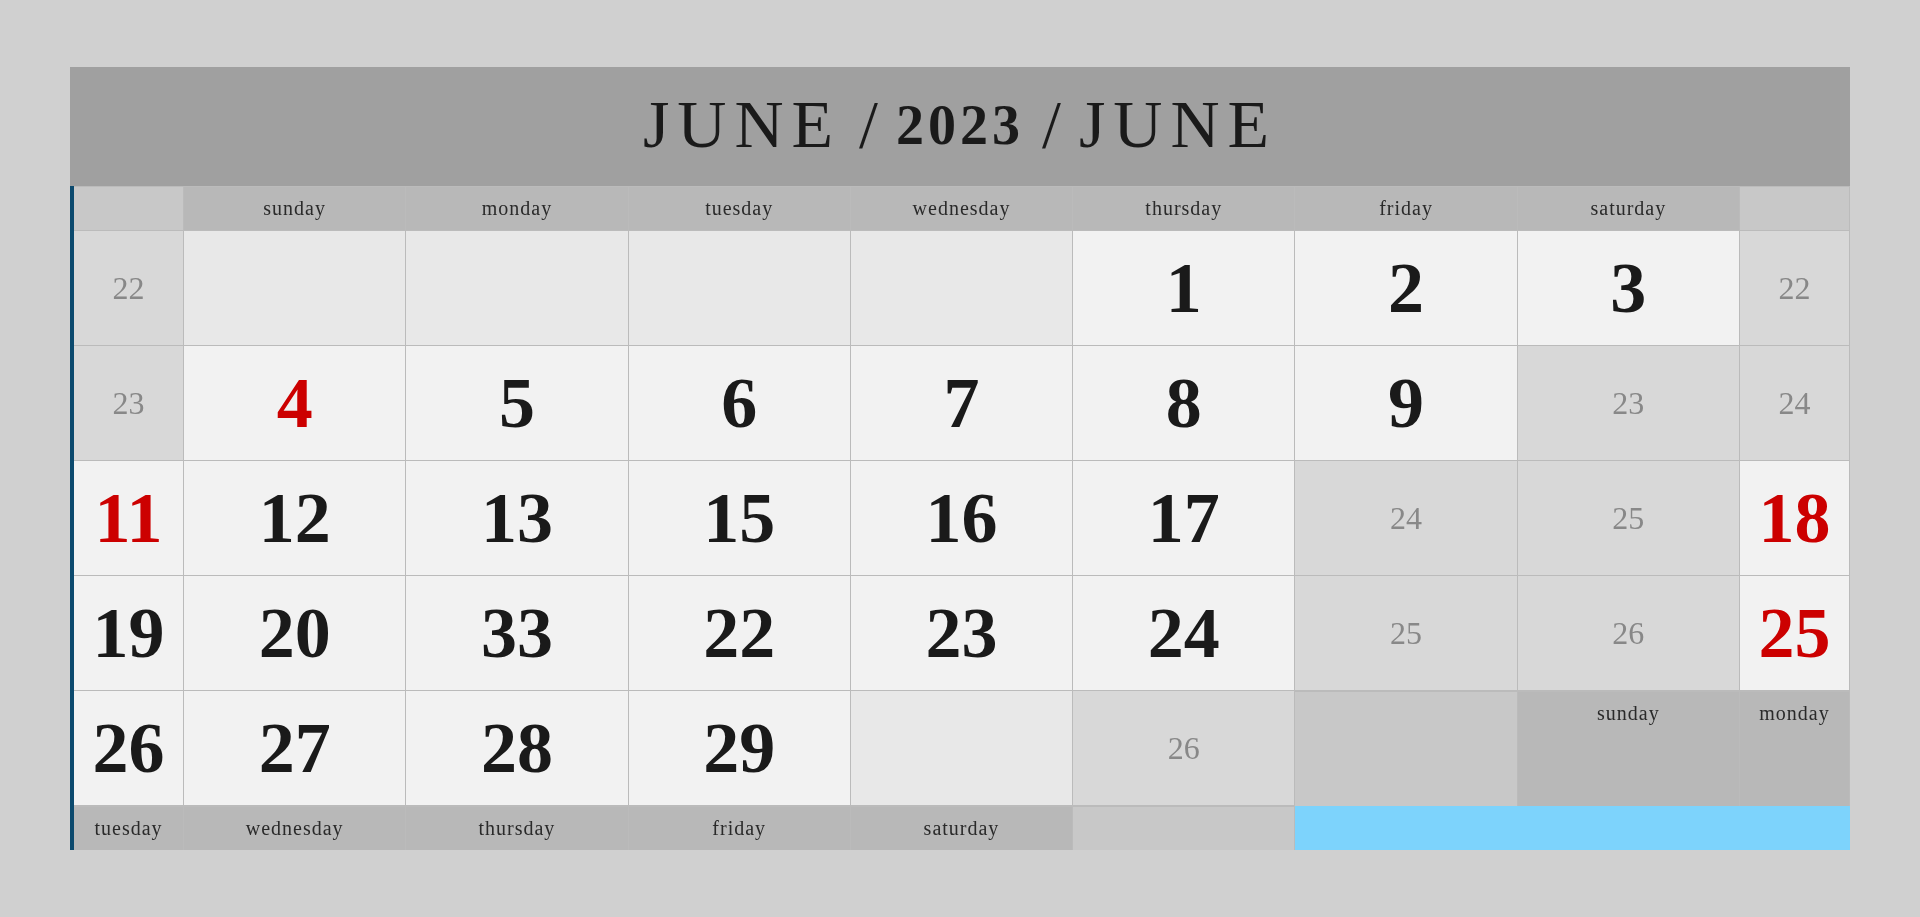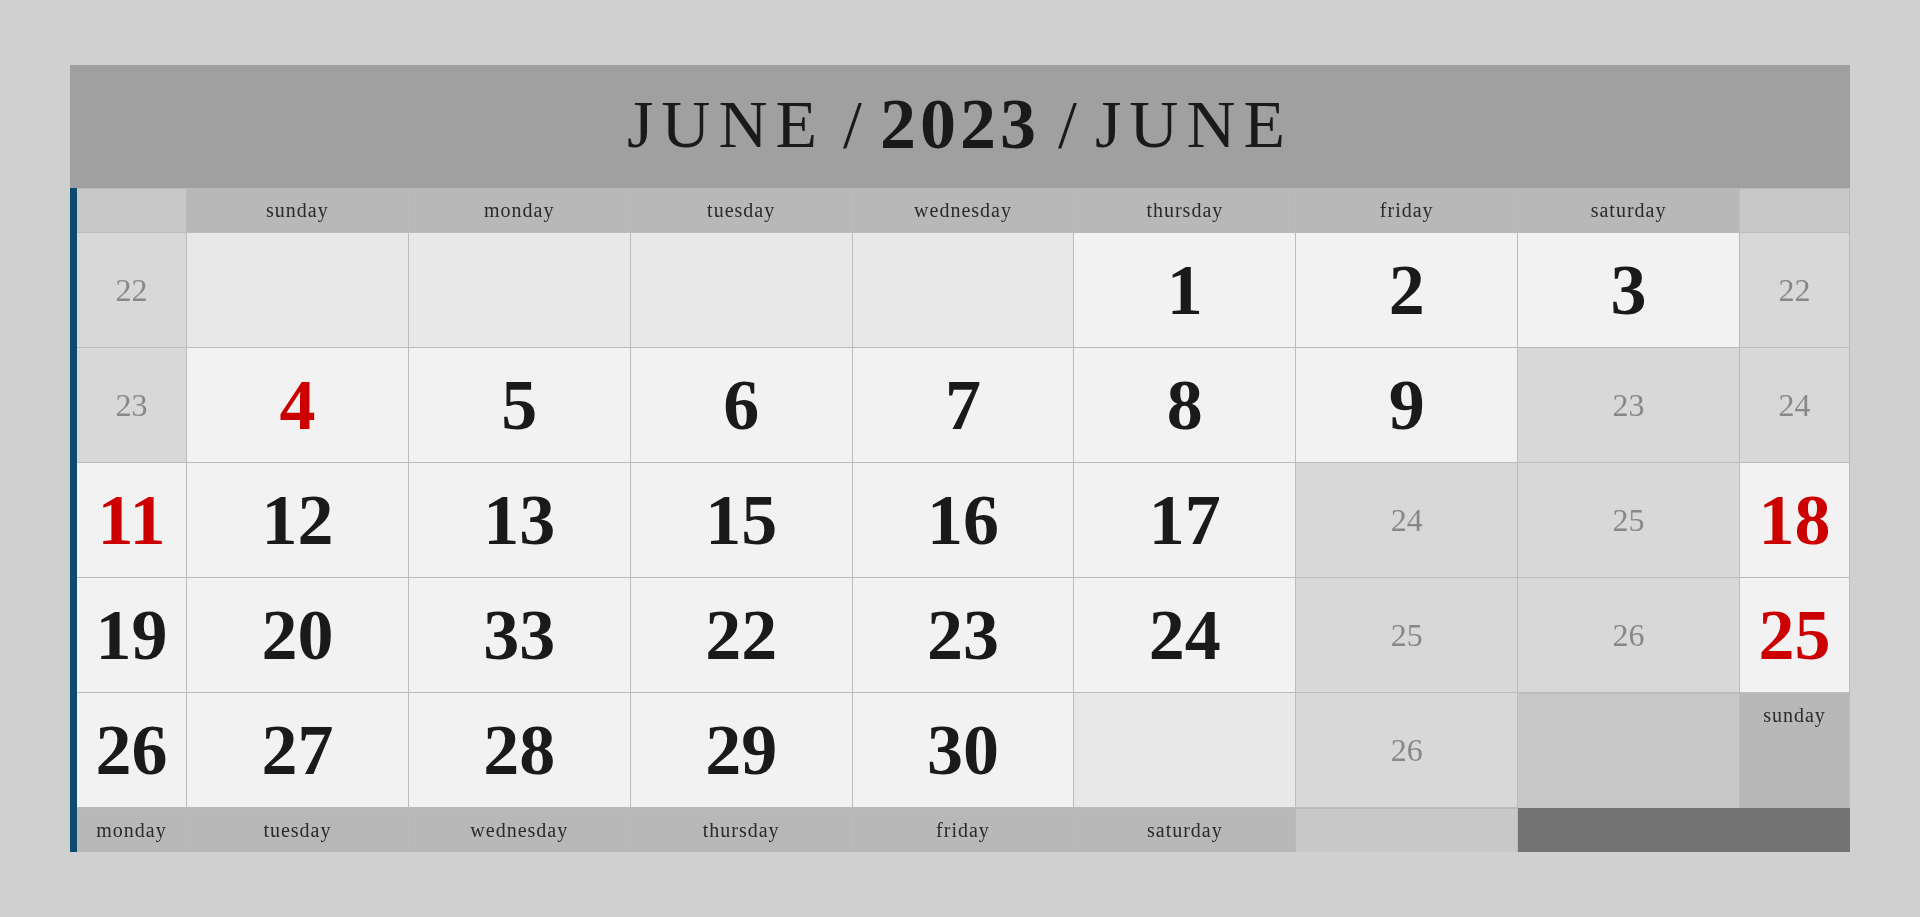--- a/index.html
+++ b/index.html
@@ -7,57 +7,57 @@
       width: 1920px;
       height: 917px;
       background: #d0d0d0;
       display: flex;
       align-items: center;
       justify-content: center;
       font-family: Georgia, 'Times New Roman', serif;
     }
     .calendar-wrapper {
       width: 1780px;
-      background: #737373;
+      background: #7dd3fc;
       display: flex;
       flex-direction: column;
     }
     
     .calendar-header {
       background: #a0a0a0;
       display: flex;
       align-items: center;
       justify-content: center;
       padding: 18px 0 22px 0;
       gap: 0;
     }
     .header-title {
       font-size: 68px;
       letter-spacing: 8px;
       color: #1a1a1a;
       font-weight: normal;
     }
     .header-year {
-      font-size: 72px;
+      font-size: 56px;
       font-weight: bold;
       color: #1a1a1a;
       letter-spacing: 4px;
     }
     .header-sep {
       font-size: 68px;
       color: #1a1a1a;
       margin: 0 18px;
       font-weight: normal;
     }
 
     
     .calendar-grid {
       display: grid;
       grid-template-columns: 110px repeat(7, 1fr) 110px;
-      border-left: 7px solid #0c4a6e;
+      border-left: 4px solid #0c4a6e;
     }
 
     
     .day-header {
       background: #b8b8b8;
       text-align: center;
       font-size: 20px;
       font-weight: normal;
       color: #2a2a2a;
       padding: 10px 0;
@@ -181,21 +181,20 @@
     <div class="day-cell">23</div>
     <div class="day-cell">24</div>
     <div class="week-num">25</div>
 
     <div class="week-num">26</div>
     <div class="day-cell sunday">25</div>
     <div class="day-cell">26</div>
     <div class="day-cell">27</div>
     <div class="day-cell">28</div>
     <div class="day-cell">29</div>
-    <div class="day-cell">30</div>
     <div class="day-cell empty"></div>
     <div class="week-num">26</div>
 
     <div class="day-footer corner"></div>
     <div class="day-footer">sunday</div>
     <div class="day-footer">monday</div>
     <div class="day-footer">tuesday</div>
     <div class="day-footer">wednesday</div>
     <div class="day-footer">thursday</div>
     <div class="day-footer">friday</div>

